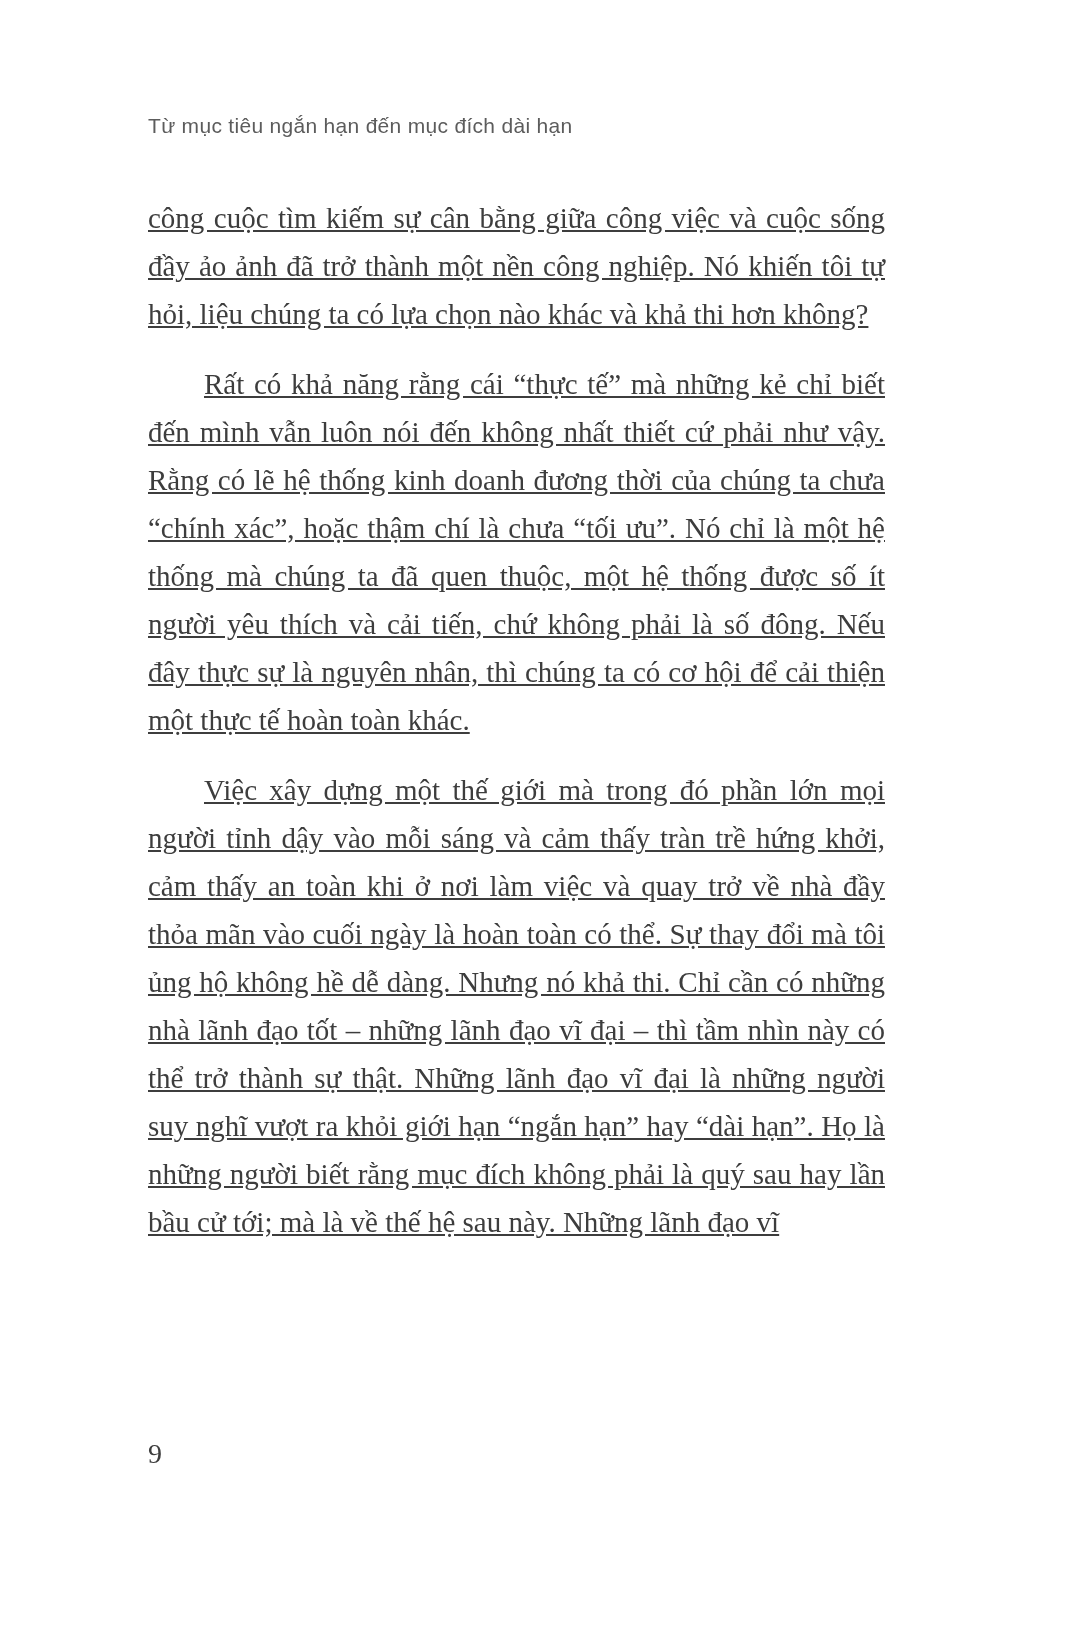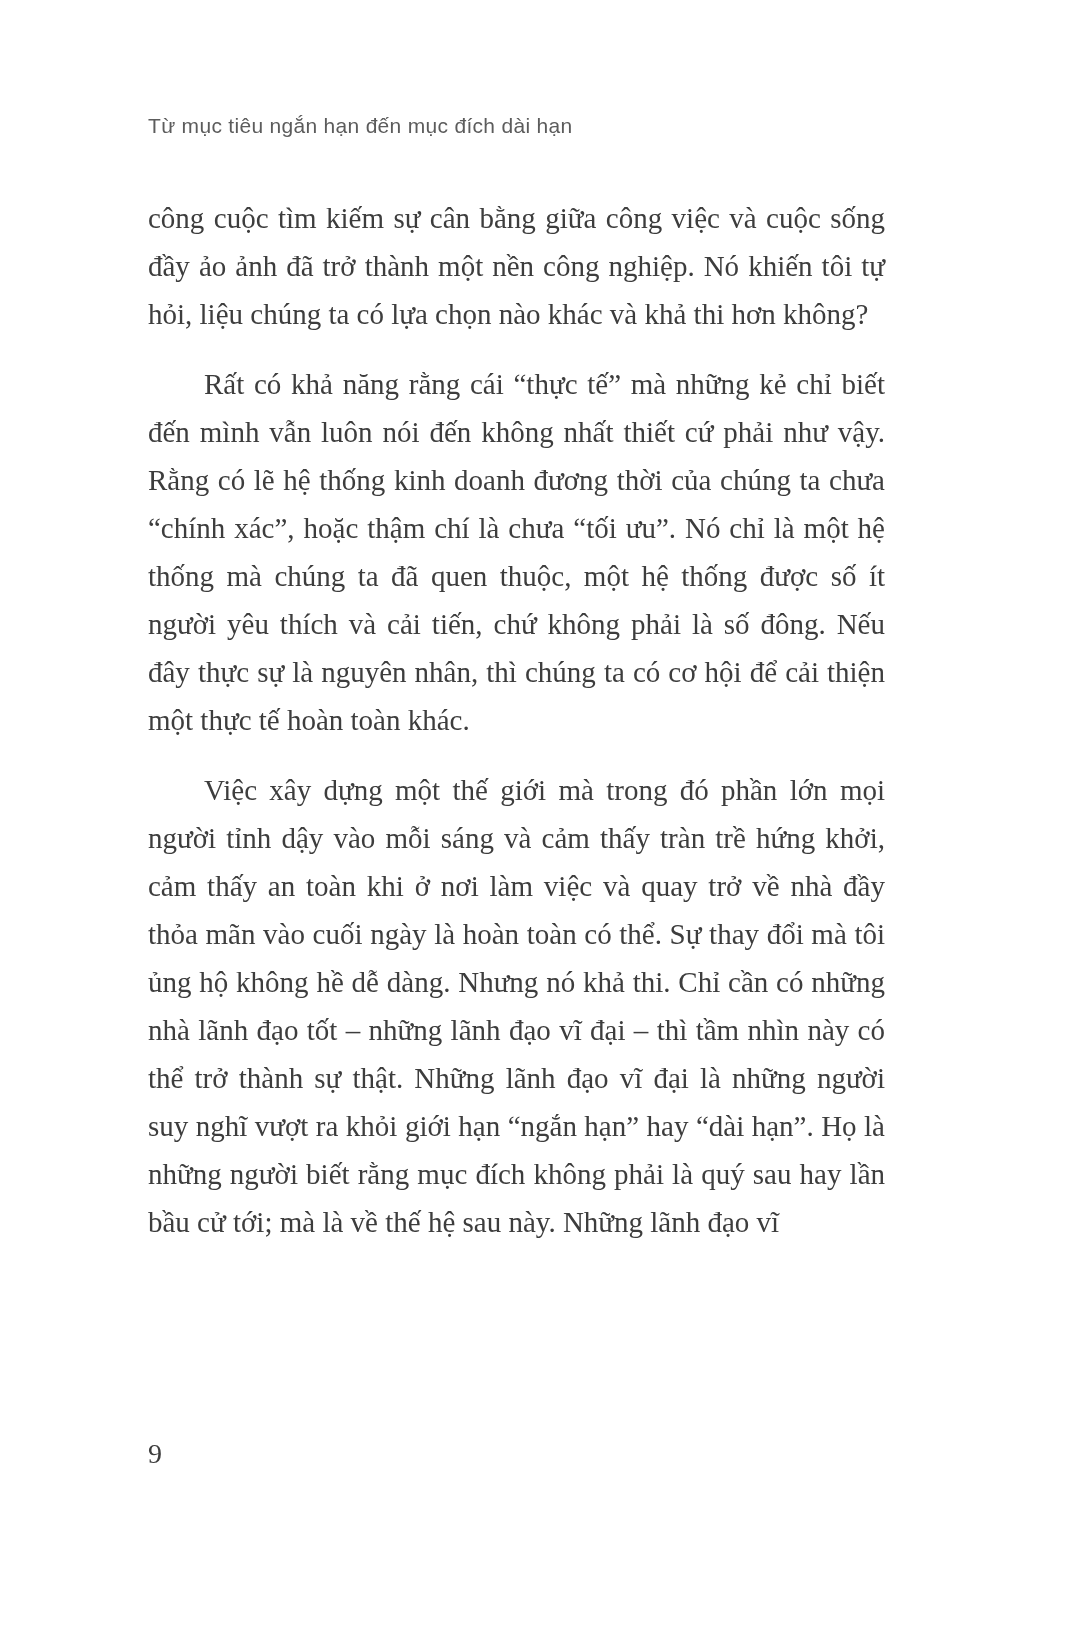--- a/index.html
+++ b/index.html
@@ -34,20 +34,21 @@
     left: 148px;
     width: 737px;
     font-size: 29px;
     line-height: 48px;
     text-align: justify;
     color: #3d3d3d;
   }
   .content p {
     margin: 0 0 22px 0;
     padding: 0;
+    text-decoration: underline;
   }
   .content p.indent {
     text-indent: 56px;
   }
   .page-number {
     position: absolute;
     left: 148px;
     top: 1438px;
     font-size: 28px;
     color: #3d3d3d;

